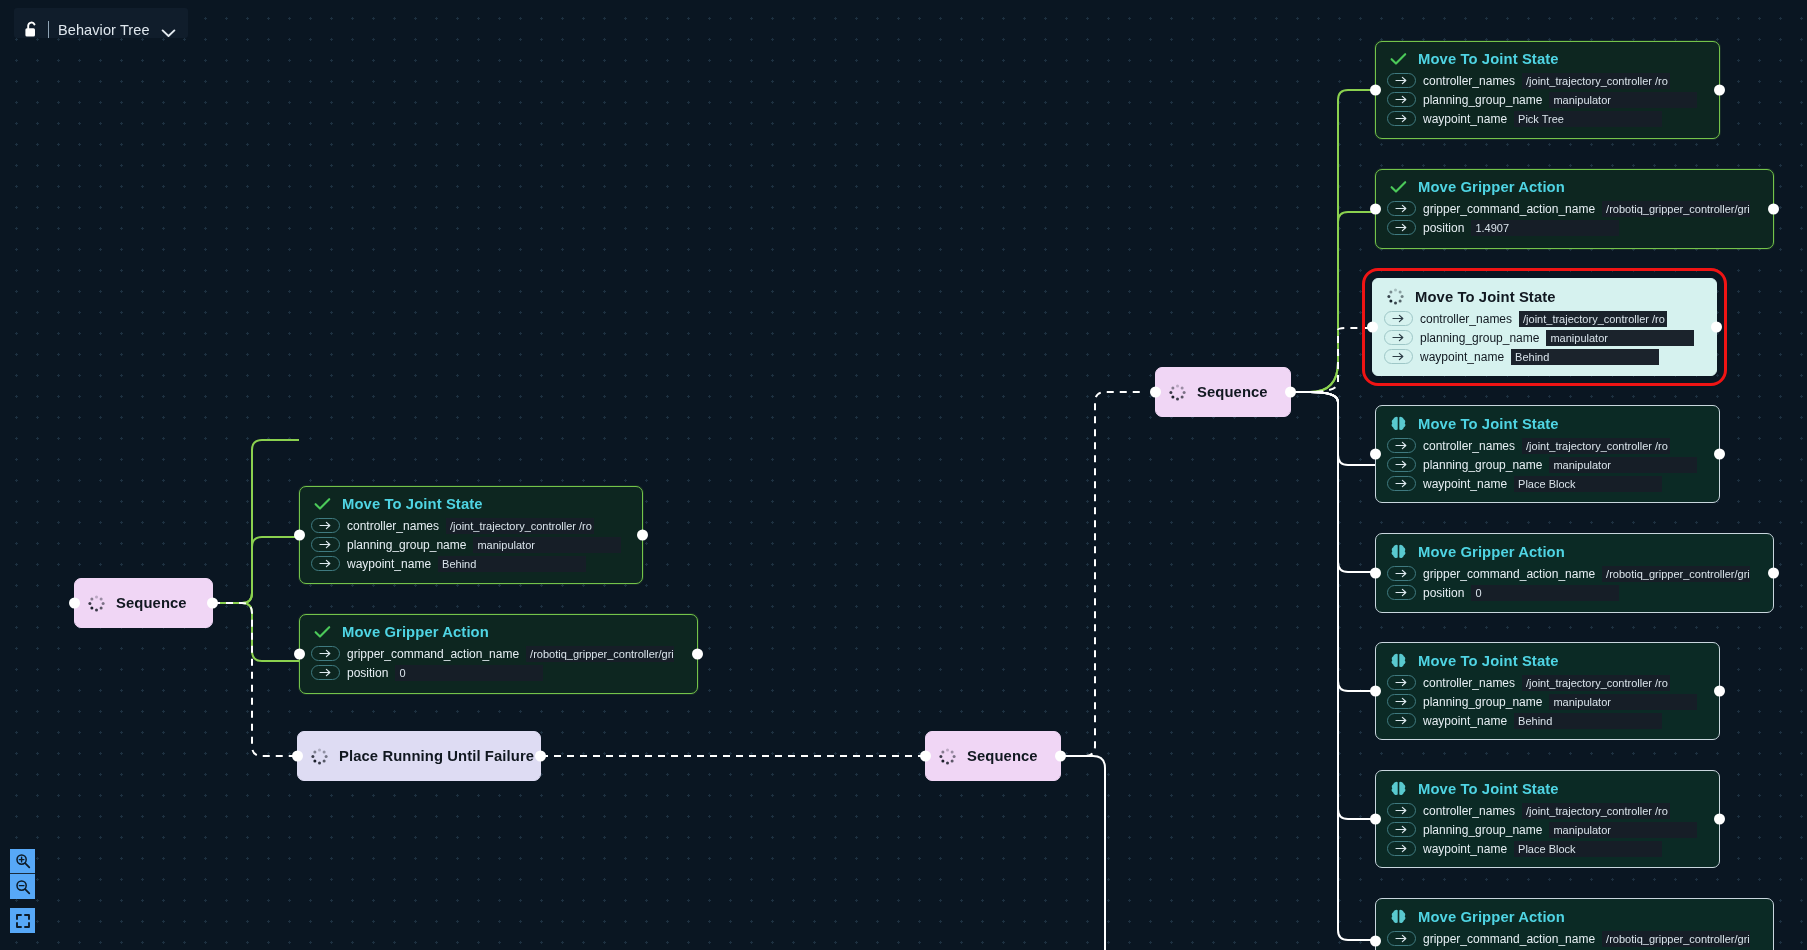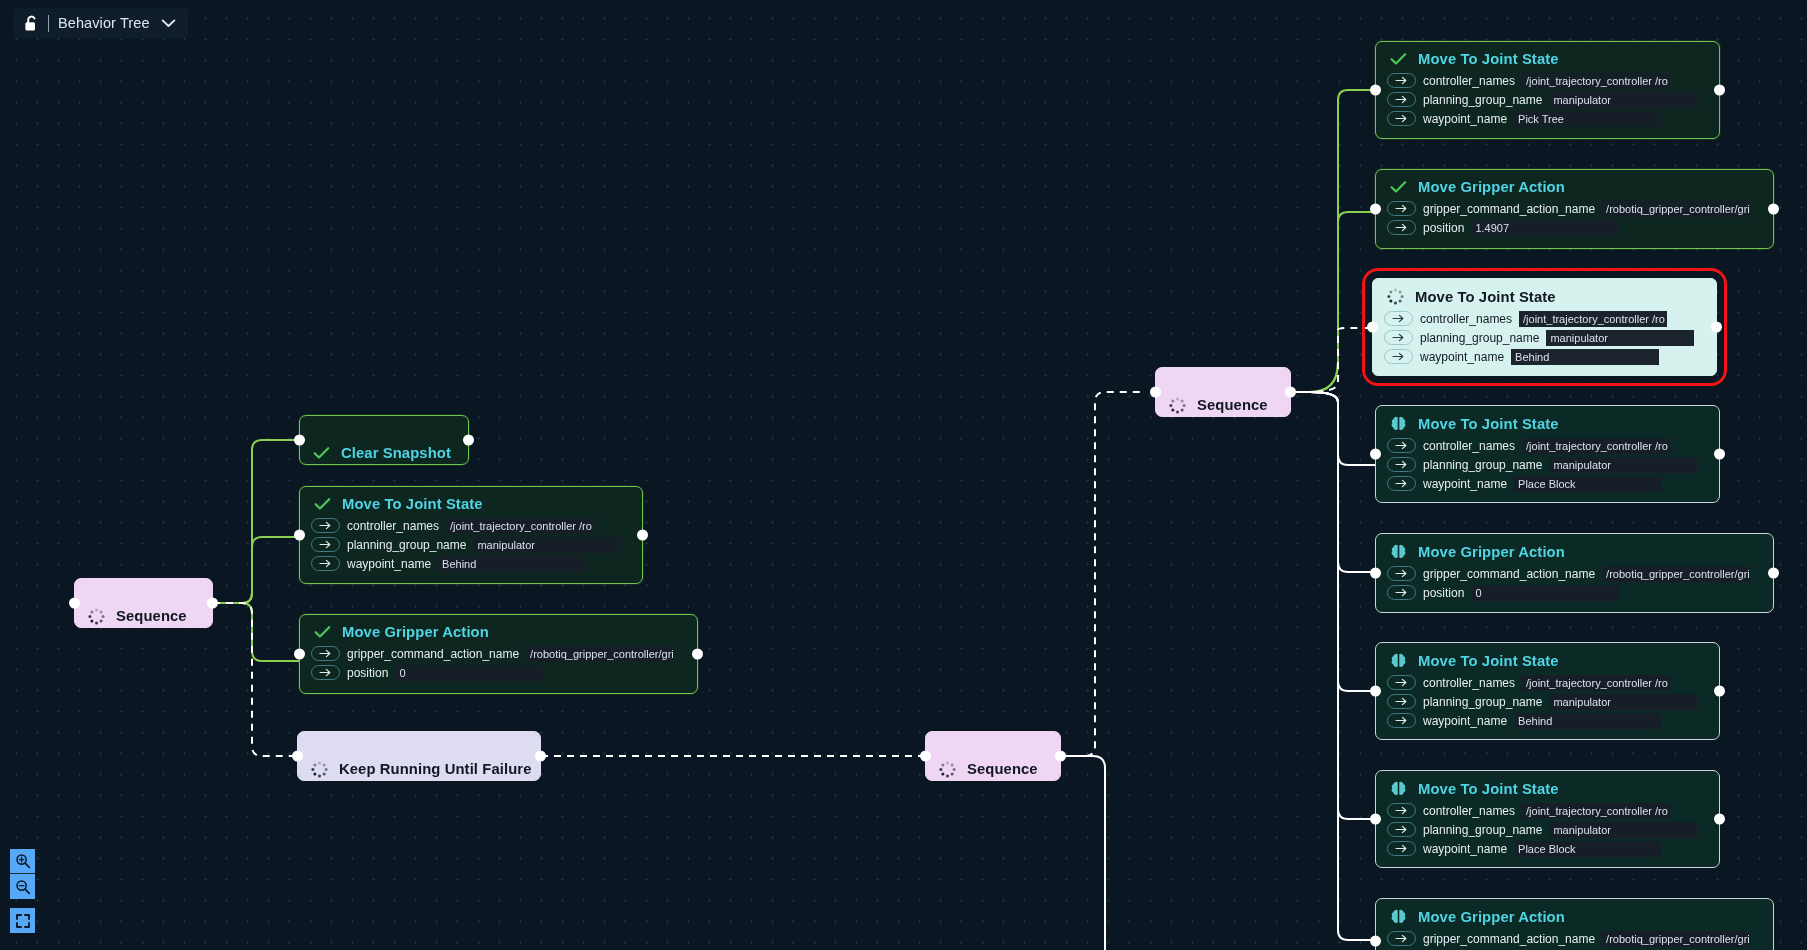--- a/index.html
+++ b/index.html
@@ -18,21 +18,21 @@
       radial-gradient(circle, #1d3040 1.1px, transparent 1.2px);
     background-size: 21px 21px;
     background-position: 6px 8px;
     overflow: hidden;
   }
 
   
   #toolbar {
     position: absolute; left: 14px; top: 8px;
     height: 30px;
-    display: flex; align-items: center;
+    display: flex; align-items: flex-end;
     background: #101d2b;
     border-radius: 3px;
     padding: 0 12px 0 10px;
     gap: 9px;
     z-index: 60;
   }
   #toolbar .lock-wrap { display:flex; align-items:center; }
   #toolbar .divider {
     width: 1px; height: 17px; background: #8fa4b5;
   }
@@ -102,21 +102,21 @@
   .node-title {
     font-size: 14.8px; font-weight: bold; letter-spacing: .1px;
     white-space: nowrap;
   }
   .success .node-title, .idle .node-title { color: #4fd4e3; }
   .control-running .node-title,
   .decorator-running .node-title,
   .selected-running .node-title { color: #111820; }
 
   
-  .node.simple { padding: 0 13px; display: flex; align-items: flex-end; }
+  .node.simple { padding: 0 13px; display: flex; align-items: center; }
   .node.simple .node-head { padding: 0; }
 
   
   .params { display: flex; flex-direction: column; gap: 2px; }
   .param-row { display: flex; align-items: center; gap: 7px; height: 17px; }
   .port-pill {
     width: 29px; height: 15px; flex: 0 0 29px;
     border-radius: 9px;
     display: flex; align-items: center; justify-content: center;
   }
@@ -220,32 +220,20 @@
           <circle cx="3.9" cy="13.1" r="1.5" fill="#1b1f2a"></circle>
           <circle cx="1.9" cy="8.5" r="1.5" fill="#1b1f2a" opacity=".85"></circle>
           <circle cx="3.9" cy="3.9" r="1.5" fill="#1b1f2a" opacity=".5"></circle>
         </svg>
       </span>
       <span class="node-title">Sequence</span>
     </div>
     <span class="handle right"></span>
   </div>
 
-  <div class="node success simple" style="left:299px; top:415px; width:170px; height:50px;">
-    <span class="handle left"></span>
-    <div class="node-head">
-      <span>
-        <svg class="check-icon" width="17" height="14" viewBox="0 0 17 14">
-          <path d="M1.6 7.2 L6 11.6 L15.2 2.2" fill="none" stroke="#4bc959" stroke-width="2.1" stroke-linecap="round" stroke-linejoin="round"></path>
-        </svg>
-      </span>
-      <span class="node-title">Clear Snapshot</span>
-    </div>
-    <span class="handle right"></span>
-  </div>
 
   <div class="node success" style="left:299px; top:486px; width:344px; height:98px;">
     <span class="handle left"></span>
     <div class="node-head">
       <span>
         <svg class="check-icon" width="17" height="14" viewBox="0 0 17 14">
           <path d="M1.6 7.2 L6 11.6 L15.2 2.2" fill="none" stroke="#4bc959" stroke-width="2.1" stroke-linecap="round" stroke-linejoin="round"></path>
         </svg>
       </span>
       <span class="node-title">Move To Joint State</span>
@@ -323,21 +311,21 @@
           <circle cx="8.5" cy="1.9" r="1.5" fill="#1b1f2a" opacity=".25"></circle>
           <circle cx="13.1" cy="3.9" r="1.5" fill="#1b1f2a" opacity=".4"></circle>
           <circle cx="15.1" cy="8.5" r="1.5" fill="#1b1f2a" opacity=".55"></circle>
           <circle cx="13.1" cy="13.1" r="1.5" fill="#1b1f2a" opacity=".7"></circle>
           <circle cx="8.5" cy="15.1" r="1.5" fill="#1b1f2a" opacity=".85"></circle>
           <circle cx="3.9" cy="13.1" r="1.5" fill="#1b1f2a"></circle>
           <circle cx="1.9" cy="8.5" r="1.5" fill="#1b1f2a" opacity=".85"></circle>
           <circle cx="3.9" cy="3.9" r="1.5" fill="#1b1f2a" opacity=".5"></circle>
         </svg>
       </span>
-      <span class="node-title">Keep Running Until Failure</span>
+      <span class="node-title">Place Running Until Failure</span>
     </div>
     <span class="handle right"></span>
   </div>
 
   <div class="node control-running simple" style="left:1155px; top:367px; width:136px; height:50px;">
     <span class="handle left"></span>
     <div class="node-head">
       <span>
         <svg class="spinner-icon" width="17" height="17" viewBox="0 0 17 17">
           <circle cx="8.5" cy="1.9" r="1.5" fill="#1b1f2a" opacity=".25"></circle>

